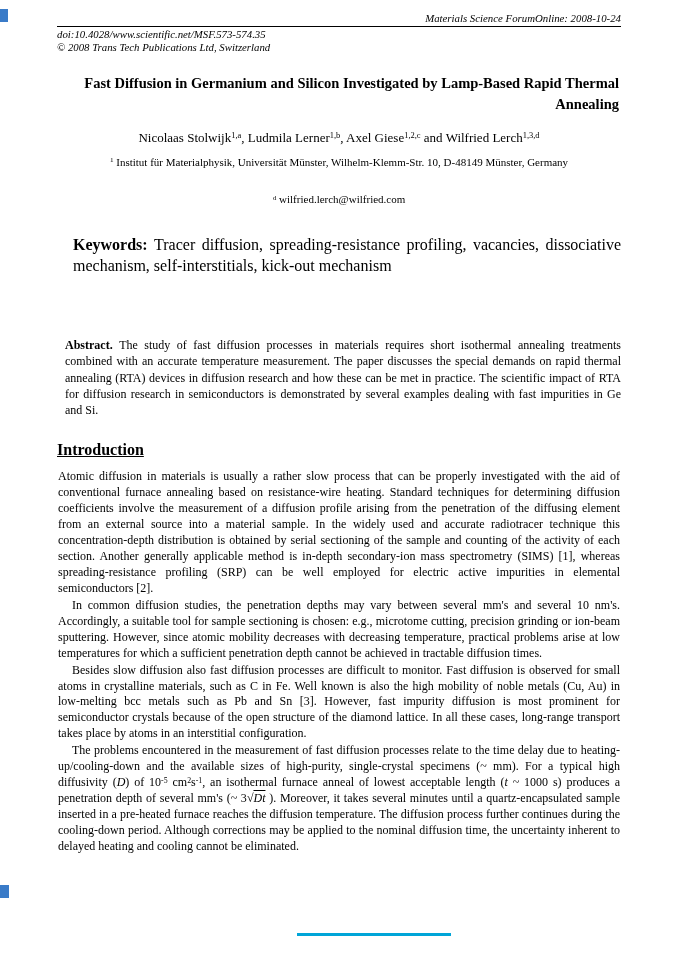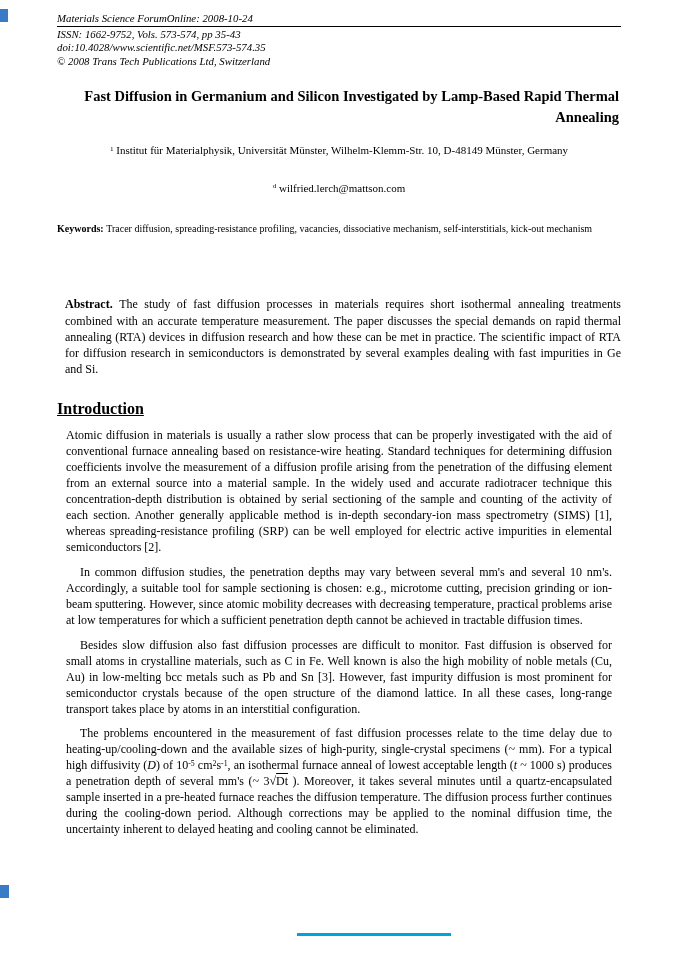--- a/index.html
+++ b/index.html
@@ -9,78 +9,78 @@
     background: #ffffff;
     color: #000000;
     font-family: "Liberation Serif", "DejaVu Serif", serif;
     position: relative;
     overflow: hidden;
   }
   .page { padding: 12px 57px 0 57px; }
 
   
   .hdr { font-size: 10.8px; font-style: italic; line-height: 1.22; }
-  .hdr-row { display: flex; justify-content: flex-start; }
+  .hdr-row { display: flex; justify-content: flex-end; }
   .hdr-rule { border-bottom: 1px solid #000; margin: 1px 0 1px 0; }
 
   
   h1 {
     font-size: 14.5px; font-weight: bold; text-align: right;
     margin: 18px auto 15px auto; max-width: 560px; line-height: 1.45;
   }
   .authors { font-size: 13px; text-align: center; margin: 0 0 9px 0; }
   .affil {
     font-size: 11px; text-align: center; max-width: 520px;
     margin: 0 auto 21px auto; line-height: 1.45;
   }
   .emails-block { margin: 0 0 26px 0; }
   .emails { font-size: 11px; text-align: center; line-height: 1.5; }
 
   
-  .keywords { font-size: 10px; text-align: justify; line-height: 1.32; margin: 0 0 61px 0; }
+  .keywords { font-size: 16px; text-align: justify; line-height: 1.32; margin: 0 0 61px 16px; }
   .abstract { font-size: 12px; text-align: justify; line-height: 1.35; margin: 0 0 23px 8px; }
   h2 { font-size: 16px; font-weight: bold; margin: 0 0 10px 0; text-decoration: underline; }
-  .par { font-size: 12px; text-align: justify; line-height: 1.33; margin: 9px; }
+  .par { font-size: 12px; text-align: justify; line-height: 1.33; margin: 1px; }
   .indent { text-indent: 14px; }
 
   
   .s-b   { font-weight: bold; }
   .s-i   { font-style: italic; }
   .s-sup { font-size: 0.65em; position: relative; top: -0.45em; line-height: 0; }
-  .s-iol { text-decoration: overline; }
+  .s-iol { font-style: italic; text-decoration: overline; }
 
   
   .mark { position: absolute; }
   .mark-tl   { left: 0; top: 9px;   width: 8px;  height: 13px; background: var(--corner_marks); }
   .mark-bl   { left: 0; top: 885px; width: 9px;  height: 13px; background: var(--corner_marks); }
   .mark-line { left: 297px; top: 933px; width: 154px; height: 3px; background: var(--bottom_line); }
 </style>
 </head>
 <body>
 
 <div class="page">
 
   <header class="hdr">
     <div class="hdr-row">
       <span>Materials Science Forum</span>
       <span>Online: 2008-10-24</span>
     </div>
     <div class="hdr-rule"></div>
-    <div>ISSN: 1662-9752, Vols. 573-574, pp 35-43</div>
     <div>doi:10.4028/www.scientific.net/MSF.573-574.35</div>
     <div>© 2008 Trans Tech Publications Ltd, Switzerland</div>
   </header>
 
   <h1>Fast Diffusion in Germanium and Silicon Investigated by Lamp-Based Rapid Thermal Annealing</h1>
 
+  <div class="authors"><span>Nicolaas Stolwijk</span><span class="s-sup">1,a</span><span>, Ludmila Lerner</span><span class="s-sup">1,b</span><span>, Axel Giese</span><span class="s-sup">1,2,c</span><span> and Wilfried Lerch</span><span class="s-sup">1,3,d</span></div>
 
   <div class="affil"><span class="s-sup">1</span><span> Institut für Materialphysik, Universität Münster, Wilhelm-Klemm-Str. 10, D-48149 Münster, Germany</span></div>
 
   <div class="emails-block">
-    <div class="emails"><span class="s-sup">d</span><span> wilfried.lerch@mattson.com</span></div>
+    <div class="emails"><span class="s-sup">d</span><span> wilfried.lerch@wilfried.com</span></div>
   </div>
 
   <p class="keywords"><span class="s-b">Keywords: </span><span>Tracer diffusion, spreading-resistance profiling, vacancies, dissociative mechanism, self-interstitials, kick-out mechanism</span></p>
 
   <p class="abstract"><span class="s-b">Abstract. </span><span>The study of fast diffusion processes in materials requires short isothermal annealing treatments combined with an accurate temperature measurement. The paper discusses the special demands on rapid thermal annealing (RTA) devices in diffusion research and how these can be met in practice. The scientific impact of RTA for diffusion research in semiconductors is demonstrated by several examples dealing with fast impurities in Ge and Si.</span></p>
 
   <h2>Introduction</h2>
 
   <p class="par">Atomic diffusion in materials is usually a rather slow process that can be properly investigated with the aid of conventional furnace annealing based on resistance-wire heating. Standard techniques for determining diffusion coefficients involve the measurement of a diffusion profile arising from the penetration of the diffusing element from an external source into a material sample. In the widely used and accurate radiotracer technique this concentration-depth distribution is obtained by serial sectioning of the sample and counting of the activity of each section. Another generally applicable method is in-depth secondary-ion mass spectrometry (SIMS) [1], whereas spreading-resistance profiling (SRP) can be well employed for electric active impurities in elemental semiconductors [2].</p>
   <p class="par indent">In common diffusion studies, the penetration depths may vary between several mm's and several 10 nm's. Accordingly, a suitable tool for sample sectioning is chosen: e.g., microtome cutting, precision grinding or ion-beam sputtering. However, since atomic mobility decreases with decreasing temperature, practical problems arise at low temperatures for which a sufficient penetration depth cannot be achieved in tractable diffusion times.</p>

